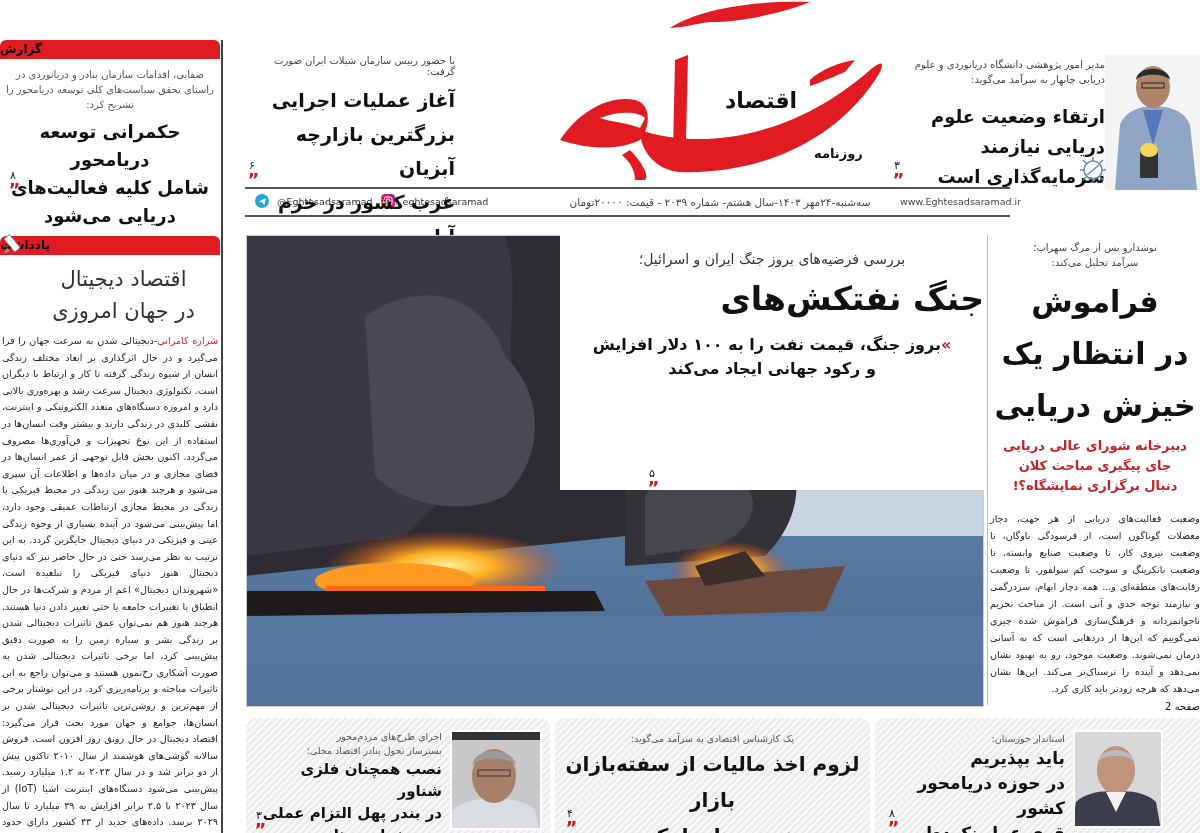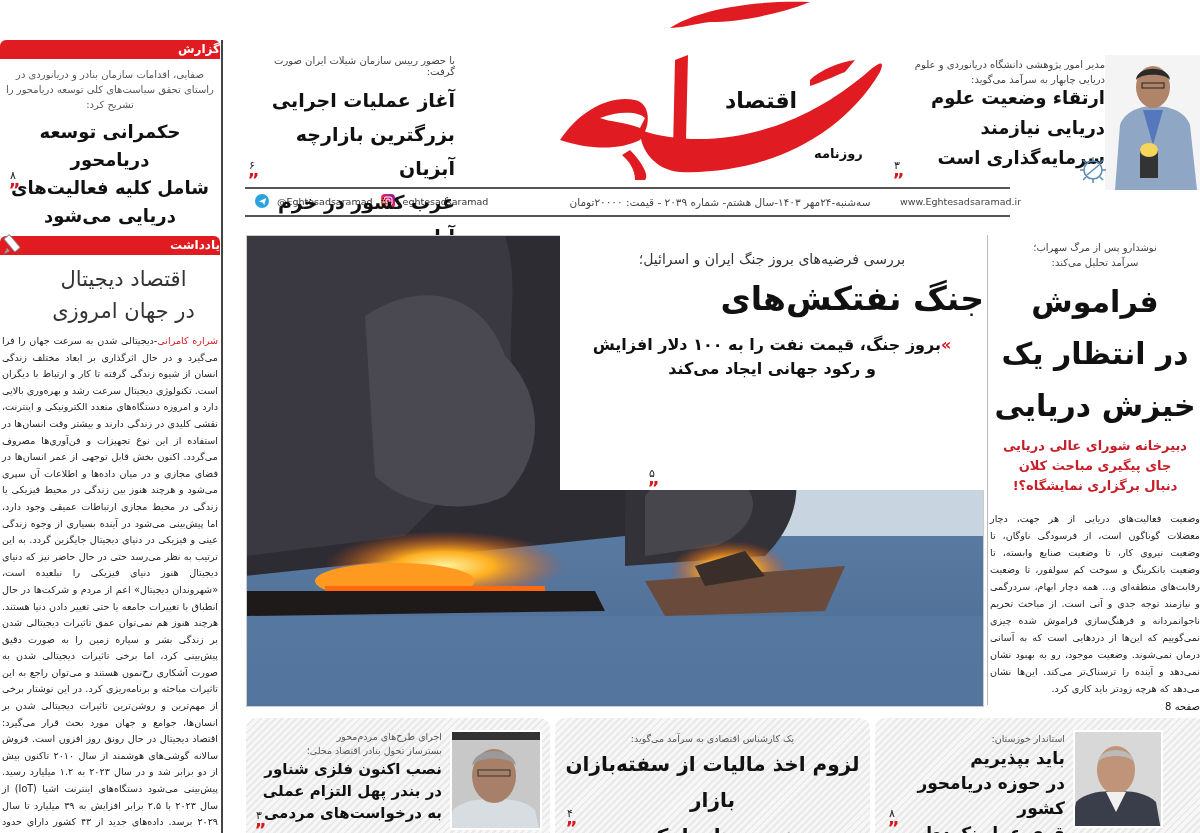--- a/index.html
+++ b/index.html
@@ -7,21 +7,21 @@
   body { position: relative; font-family: "DejaVu Sans", sans-serif; color: #111; direction: rtl; }
 
   .abs { position: absolute; }
   .red { color: #d7191f; }
   .quote-mark { color: #d7191f; font-weight: bold; font-size: 18px; line-height: 1; letter-spacing: -3px; }
   .page-num { font-size: 11px; color: #222; text-align: center; line-height: 1; }
   .page-ref { position: absolute; display: flex; flex-direction: column; align-items: center; width: 14px; }
 
   
   #left-col { left: 0; top: 40px; width: 220px; height: 793px; }
-  .section-tab { background: #e11b22; color: #ffffff; text-align: right; font-size: 12px; font-weight: bold;
+  .section-tab { background: #e11b22; color: #000000; text-align: left; font-size: 12px; font-weight: bold;
     border-radius: 6px 6px 0 0; height: 19px; line-height: 19px; }
   .kicker-small { font-size: 10px; color: #555; text-align: center; line-height: 15px; padding: 0 5px; }
   .left-headline { font-family: "DejaVu Sans", sans-serif; font-weight: bold; font-size: 18px; text-align: center; line-height: 28px; letter-spacing: -0.5px; }
   .editorial-title { font-size: 21px; text-align: center; color: #333; line-height: 32px; font-weight: normal; padding-left: 27px; }
   .article-body { font-size: 9.6px; line-height: 16.6px; text-align: justify; color: #222; padding: 0 2px; }
   .author { color: #d7191f; }
   #left-divider { left: 221px; top: 40px; width: 2px; height: 793px; background: #444; }
 
   
   #logo { left: 540px; top: 0; width: 345px; height: 180px; }
@@ -33,21 +33,21 @@
   .soc-icon { width: 14px; height: 14px; border-radius: 50%; display: inline-flex; align-items: center; justify-content: center; color: #fff; font-size: 8px; }
 
   
   #story-topleft { left: 250px; top: 55px; width: 205px; }
   .topleft-kicker { font-size: 10px; color: #444; text-align: right; margin-bottom: 6px; }
   .topleft-headline { font-size: 19px; font-weight: bold; line-height: 34px; text-align: right; letter-spacing: -0.5px; }
 
   
   #story-topright { left: 900px; top: 55px; width: 300px; }
   .topright-kicker { font-size: 10px; color: #444; line-height: 15px; text-align: right; position: absolute; right: 95px; top: 2px; width: 200px; }
-  .topright-headline { position: absolute; right: 95px; top: 28px; width: 200px; font-size: 18px; font-weight: bold; line-height: 30px; text-align: right; letter-spacing: -0.5px; }
+  .topright-headline { position: absolute; right: 95px; top: 47px; width: 200px; font-size: 18px; font-weight: bold; line-height: 30px; text-align: right; letter-spacing: -0.5px; }
   #person-photo-1 { right: 0; top: 0; width: 95px; height: 135px; position: absolute; }
 
   
   #main-photo { left: 246px; top: 235px; width: 738px; height: 472px; border: 1px solid #ccc; overflow: hidden; }
   #main-text-box { left: 560px; top: 235px; width: 424px; height: 255px; background: #fff; }
   .main-kicker { font-size: 14px; color: #333; text-align: center; margin-top: 16px; }
   .main-headline { font-size: 33px; font-weight: bold; text-align: right; line-height: 48px; margin-top: 8px; letter-spacing: -1px; }
   .main-sub { font-size: 16px; font-weight: bold; text-align: center; line-height: 24px; margin-top: 10px; }
 
   
@@ -249,21 +249,21 @@
     <div>فراموش</div>
     <div>در انتظار یک</div>
     <div>خیزش دریایی</div>
   </div>
   <div class="right-red">
     <div>دبیرخانه شورای عالی دریایی</div>
     <div>جای پیگیری مباحث کلان</div>
     <div>دنبال برگزاری نمایشگاه؟!</div>
   </div>
   <div class="right-body">وضعیت فعالیت‌های دریایی از هر جهت، دچار معضلات گوناگون است، از فرسودگی ناوگان، تا وضعیت نیروی کار، تا وضعیت صنایع وابسته، تا وضعیت بانکرینگ و سوخت کم سولفور، تا وضعیت رقابت‌های منطقه‌ای و... همه دچار ابهام، سردرگمی و نیازمند توجه جدی و آنی است. از مباحث تحریم ناجوانمردانه و فرهنگ‌سازی فراموش شده چیزی نمی‌گوییم که این‌ها از دردهایی است که به آسانی درمان نمی‌شوند. وضعیت موجود، رو به بهبود نشان نمی‌دهد و آینده را ترسناک‌تر می‌کند. این‌ها نشان می‌دهد که هرچه زودتر باید کاری کرد.</div>
-  <div style="font-size:10px; margin-top:4px;">صفحه 8</div>
+  <div style="font-size:10px; margin-top:4px;">صفحه 2</div>
 </div>
 
 <div class="bottom-box" style="left:875px; width:330px;">
   <div class="bottom-photo" style="right:42px; top:12px; width:90px; height:98px;">
     <svg width="90" height="98" viewBox="0 0 90 98">
       <rect width="90" height="98" fill="#d8d8d8"></rect>
       <path d="M0 98 L5 70 C15 60 35 58 45 60 C55 58 75 60 85 70 L90 98 Z" fill="#3a3e4a"></path>
       <ellipse cx="45" cy="38" rx="19" ry="24" fill="#c09478"></ellipse>
       <path d="M27 30 C30 14 60 14 63 30 C58 22 32 22 27 30 Z" fill="#bbb"></path>
       <path d="M35 60 L45 80 L55 60 Z" fill="#f0f0f0"></path>
@@ -302,21 +302,21 @@
       <path d="M24 34 C26 14 66 14 68 34 C62 24 30 24 24 34 Z" fill="#9a9a9a"></path>
       <rect x="30" y="38" width="32" height="6" fill="none" stroke="#333" stroke-width="1"></rect>
       <rect x="0" y="0" width="92" height="8" fill="#333"></rect>
     </svg>
   </div>
   <div class="abs" style="right:108px; top:12px; width:190px; text-align:right;">
     <div class="bottom-kicker">
       <div>اجرای طرح‌های مردم‌محور</div>
       <div>بسترساز تحول بنادر اقتصاد محلی؛</div>
     </div>
-    <div class="bottom-headline" style="font-size:15px; line-height:22px;">نصب اکنون فلزی شناور</div>
+    <div class="bottom-headline" style="font-size:15px; line-height:22px;">نصب همچنان فلزی شناور</div>
     <div class="bottom-headline" style="font-size:15px; line-height:22px;">در بندر پهل التزام عملی</div>
     <div class="bottom-headline" style="font-size:15px; line-height:22px;">به درخواست‌های مردمی</div>
   </div>
   <div class="page-ref" style="left:6px; top:92px;">
     <span class="page-num">۳</span>
     <span class="quote-mark">”</span>
   </div>
 </div>
 
 </body></html>

